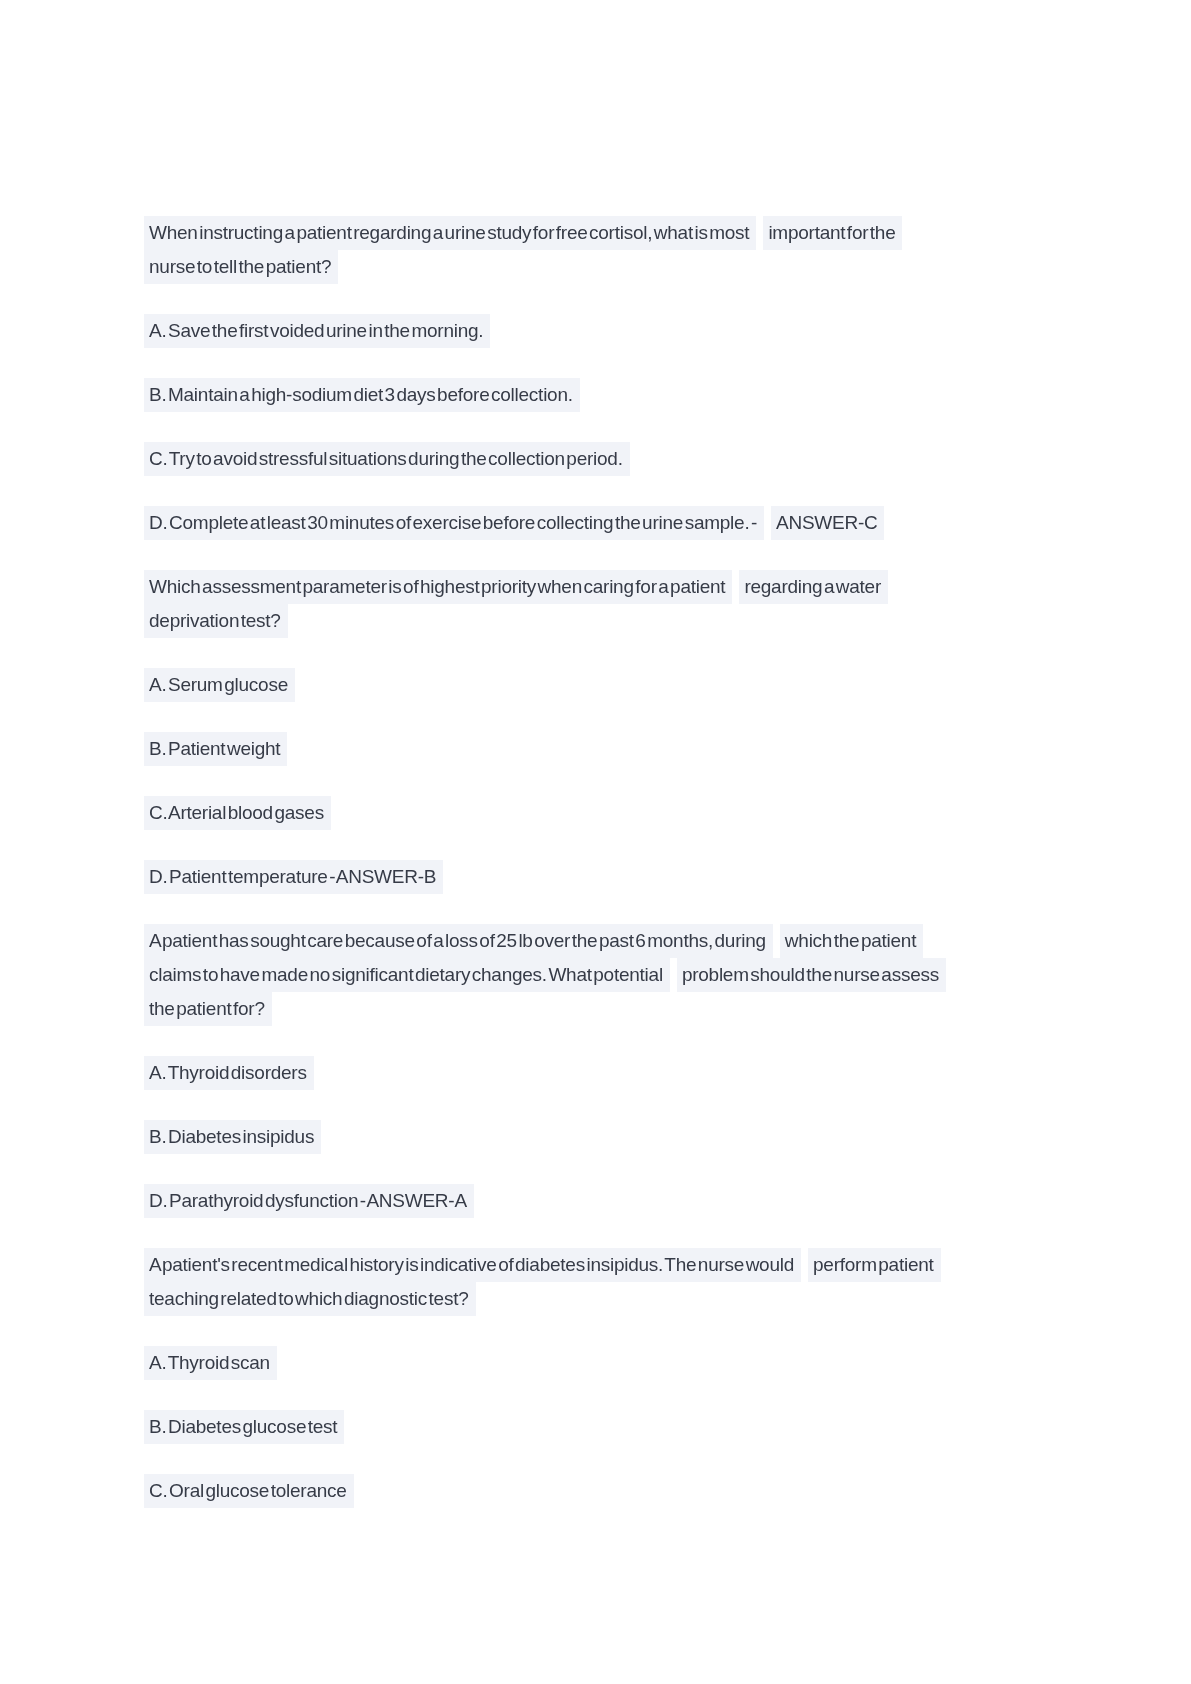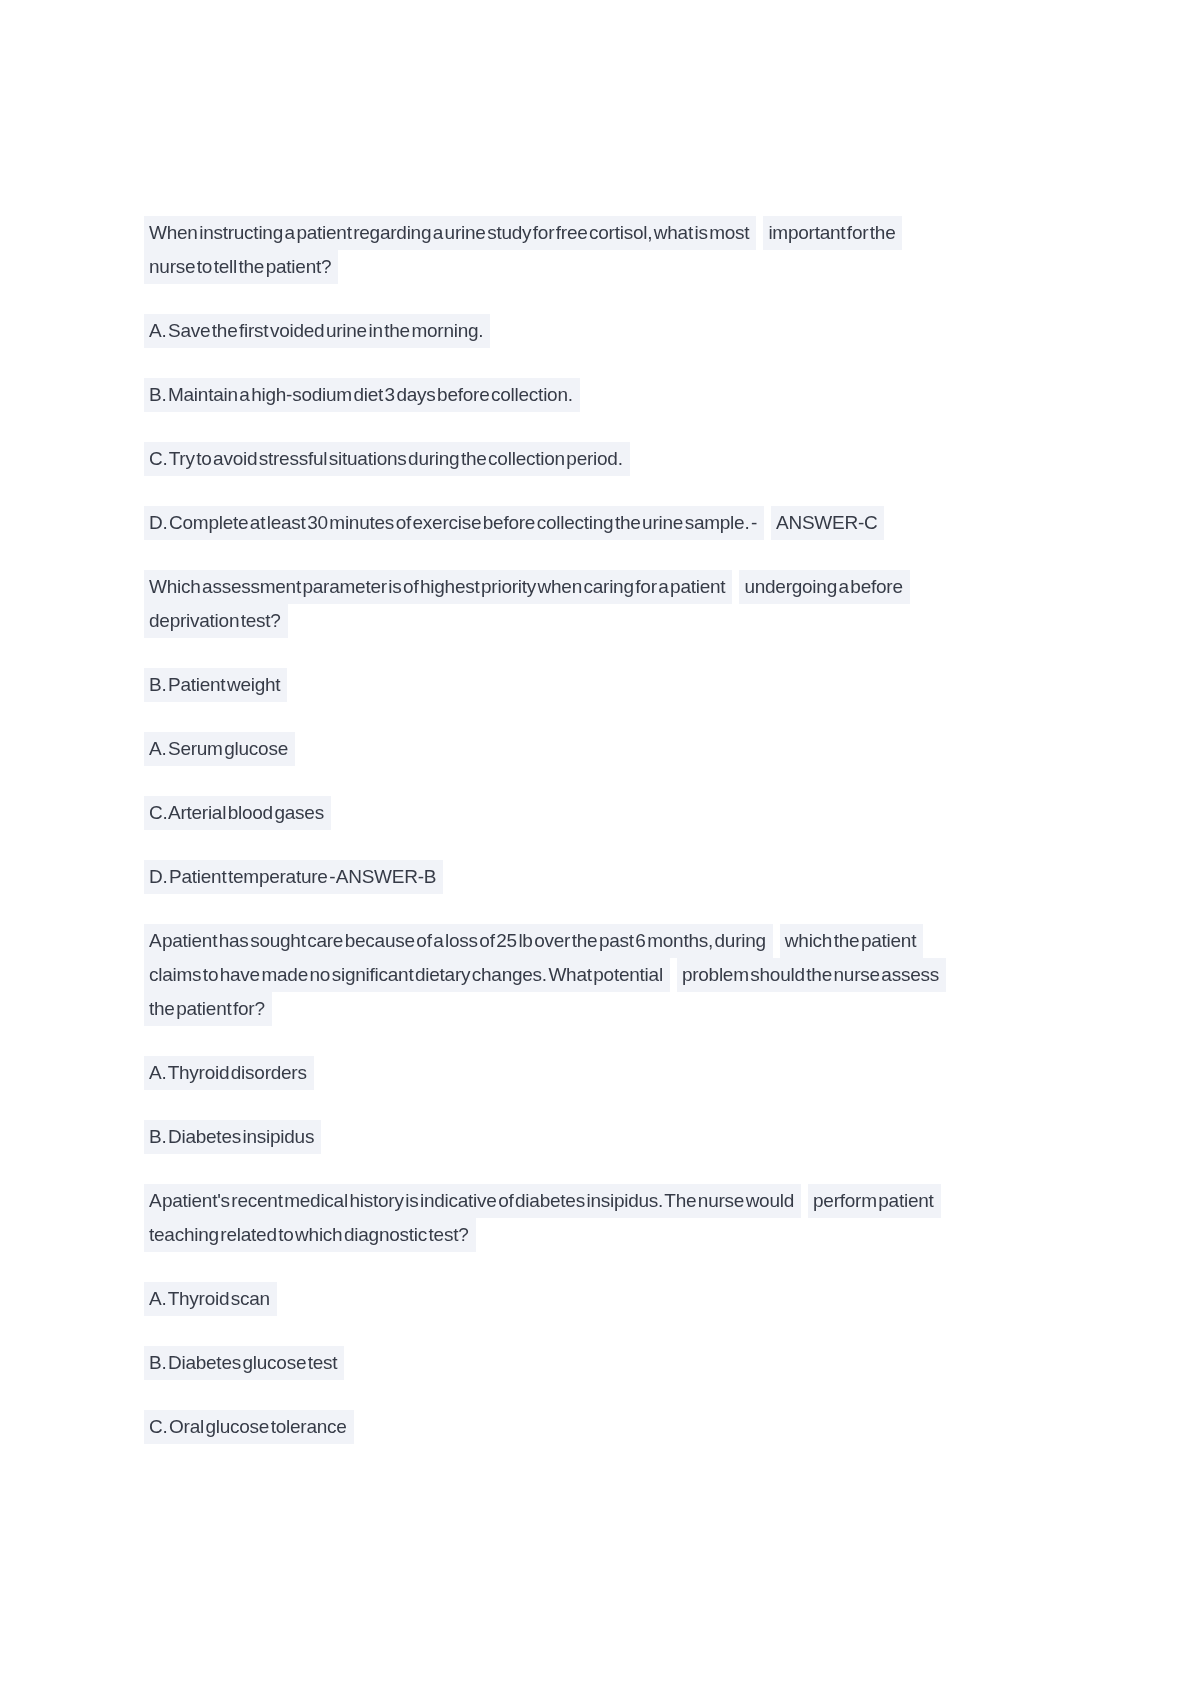--- a/index.html
+++ b/index.html
@@ -66,47 +66,50 @@
       <div class="block">
         <div class="line"><span class="seg">B. Maintain a high-sodium diet 3 days before collection.</span></div>
       </div>
       <div class="block">
         <div class="line"><span class="seg">C. Try to avoid stressful situations during the collection period.</span></div>
       </div>
       <div class="block">
         <div class="line"><span class="seg">D. Complete at least 30 minutes of exercise before collecting the urine sample. -</span><span class="seg">ANSWER-C</span></div>
       </div>
       <div class="block">
-        <div class="line"><span class="seg">Which assessment parameter is of highest priority when caring for a patient</span><span class="seg">undergoing a before</span></div>
+        <div class="line"><span class="seg">Which assessment parameter is of highest priority when caring for a patient</span><span class="seg">regarding a water</span></div>
         <div class="line"><span class="seg">deprivation test?</span></div>
       </div>
       <div class="block">
-        <div class="line"><span class="seg">B. Patient weight</span></div>
+        <div class="line"><span class="seg">A. Serum glucose</span></div>
       </div>
       <div class="block">
-        <div class="line"><span class="seg">A. Serum glucose</span></div>
+        <div class="line"><span class="seg">B. Patient weight</span></div>
       </div>
       <div class="block">
         <div class="line"><span class="seg">C. Arterial blood gases</span></div>
       </div>
       <div class="block">
         <div class="line"><span class="seg">D. Patient temperature - ANSWER-B</span></div>
       </div>
       <div class="block">
         <div class="line"><span class="seg">A patient has sought care because of a loss of 25 lb over the past 6 months, during</span><span class="seg">which the patient</span></div>
         <div class="line"><span class="seg">claims to have made no significant dietary changes. What potential</span><span class="seg">problem should the nurse assess</span></div>
         <div class="line"><span class="seg">the patient for?</span></div>
       </div>
       <div class="block">
         <div class="line"><span class="seg">A. Thyroid disorders</span></div>
       </div>
       <div class="block">
         <div class="line"><span class="seg">B. Diabetes insipidus</span></div>
       </div>
       <div class="block">
+        <div class="line"><span class="seg">D. Parathyroid dysfunction - ANSWER-A</span></div>
+      </div>
+      <div class="block">
         <div class="line"><span class="seg">A patient's recent medical history is indicative of diabetes insipidus. The nurse would</span><span class="seg">perform patient</span></div>
         <div class="line"><span class="seg">teaching related to which diagnostic test?</span></div>
       </div>
       <div class="block">
         <div class="line"><span class="seg">A. Thyroid scan</span></div>
       </div>
       <div class="block">
         <div class="line"><span class="seg">B. Diabetes glucose test</span></div>
       </div>
       <div class="block">

